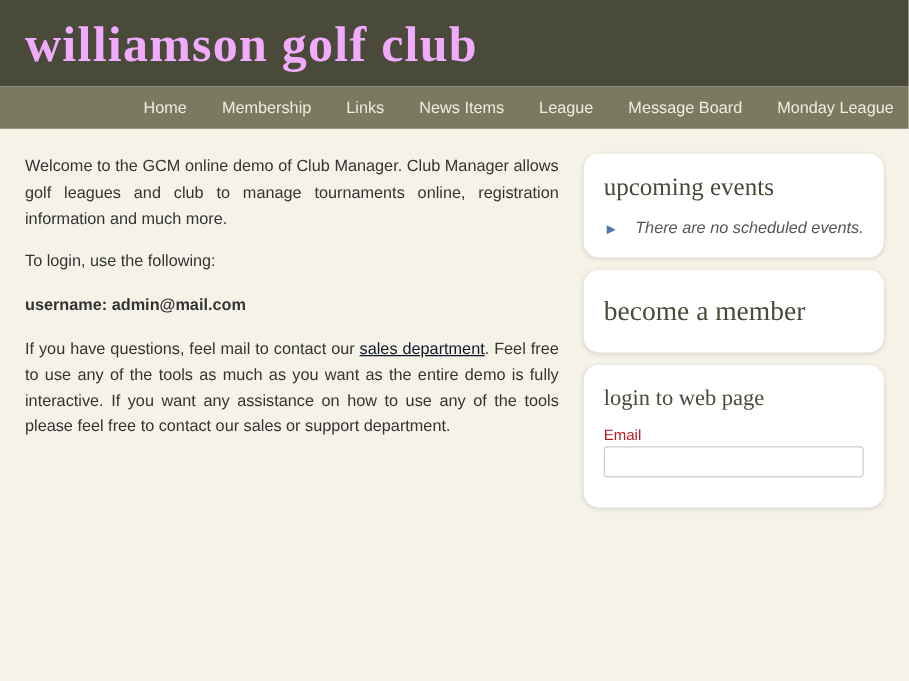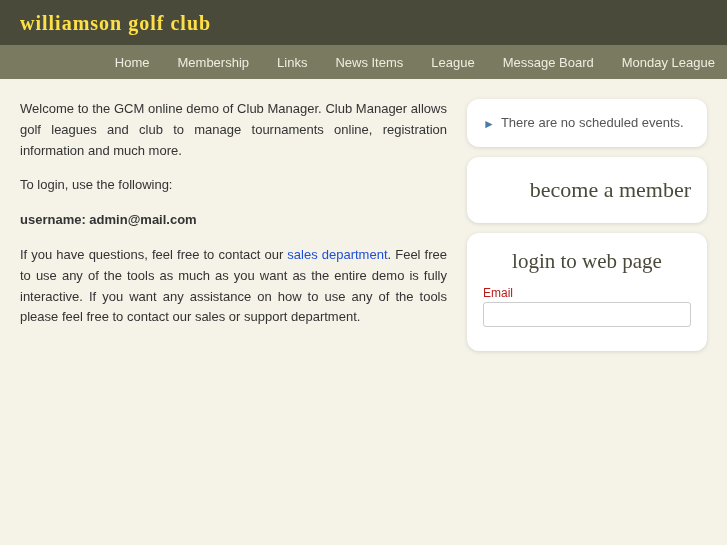--- a/index.html
+++ b/index.html
@@ -10,22 +10,22 @@
       min-height: 545px;
       overflow-x: hidden;
     }
 
     
     #header {
       background: #4a4a3a;
       padding: 12px 20px 10px 20px;
     }
     #header h1 {
-      color: #fde047;
-      font-size: 20px;
+      color: #f0abfc;
+      font-size: 40px;
       font-weight: bold;
       font-family: Georgia, serif;
       letter-spacing: 1px;
     }
 
     
     #nav {
       background: #7a7a60;
       padding: 8px 0;
       text-align: right;
@@ -55,21 +55,22 @@
       font-family: Arial, sans-serif;
     }
     #left-column p {
       margin-bottom: 14px;
       text-align: justify;
     }
     #left-column .credentials {
       font-weight: bold;
     }
     #left-column a {
-      color: #1d4ed8;
+      color: #0f172a;
+      text-decoration: underline;
     }
 
     
     #right-column {
       width: 240px;
       flex-shrink: 0;
       display: flex;
       flex-direction: column;
       gap: 10px;
     }
@@ -95,44 +96,43 @@
       font-size: 13px;
       color: #555;
       font-family: Arial, sans-serif;
     }
     .arrow-icon {
       color: #4a7aad;
       font-size: 12px;
       margin-top: 2px;
     }
     .events-body .event-text {
-      text-align: left;
+      text-align: right;
       width: 100%;
+      font-style: italic;
     }
 
     
     .sidebar-box.member {
       padding: 20px 16px;
-      text-align: right;
     }
     .sidebar-box.member h2 {
       font-size: 22px;
       font-weight: normal;
       color: #4a4a3a;
       font-family: Georgia, serif;
     }
 
     
     .sidebar-box.login h2 {
-      font-size: 21px;
+      font-size: 18px;
       font-weight: normal;
       color: #4a4a3a;
       margin-bottom: 12px;
       font-family: Georgia, serif;
-      text-align: center;
     }
     .form-group {
       margin-bottom: 8px;
     }
     .form-group label {
       display: block;
       font-size: 12px;
       color: #b91c1c;
       font-family: Arial, sans-serif;
       margin-bottom: 2px;
@@ -163,27 +163,28 @@
   <a>Monday League</a>
 </nav>
 
 <div id="main-content">
 
   <div id="left-column">
     <p>Welcome to the GCM online demo of Club Manager. Club Manager allows golf leagues and club to manage tournaments online, registration information and much more.</p>
     <p>To login, use the following:</p>
     <p class="credentials">username: admin@mail.com</p>
     <p>
-      <span>If you have questions, feel free to contact our </span><a>sales department</a><span>.  Feel free to use any of the tools as much as you want as the entire demo is fully interactive.  If you want any assistance on how to use any of the tools please feel free to contact our sales or support department.</span>
+      <span>If you have questions, feel mail to contact our </span><a>sales department</a><span>.  Feel free to use any of the tools as much as you want as the entire demo is fully interactive.  If you want any assistance on how to use any of the tools please feel free to contact our sales or support department.</span>
     </p>
   </div>
 
   <div id="right-column">
 
     <div class="sidebar-box events">
+      <h2>upcoming events</h2>
       <div class="events-body">
         <span class="arrow-icon">►</span>
         <span class="event-text">There are no scheduled events.</span>
       </div>
     </div>
 
     <div class="sidebar-box member">
       <h2>become a member</h2>
     </div>
 

